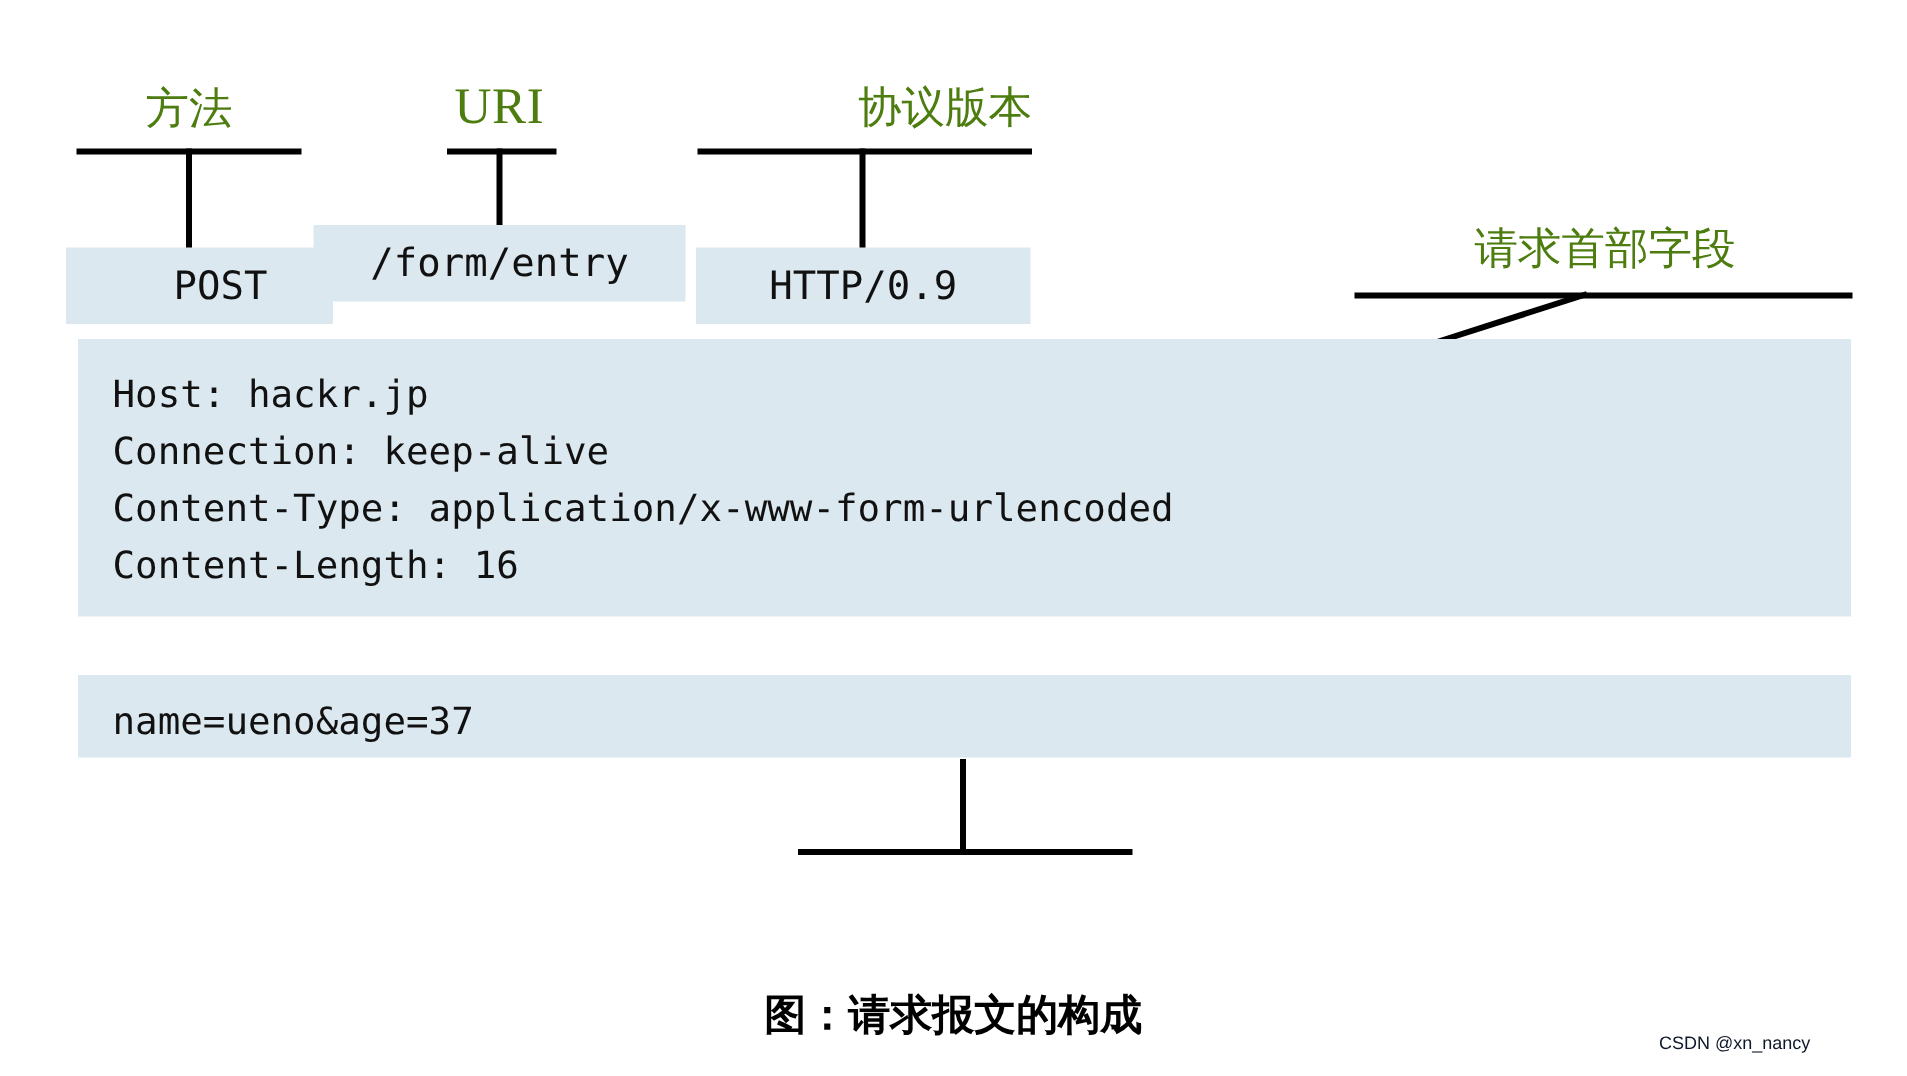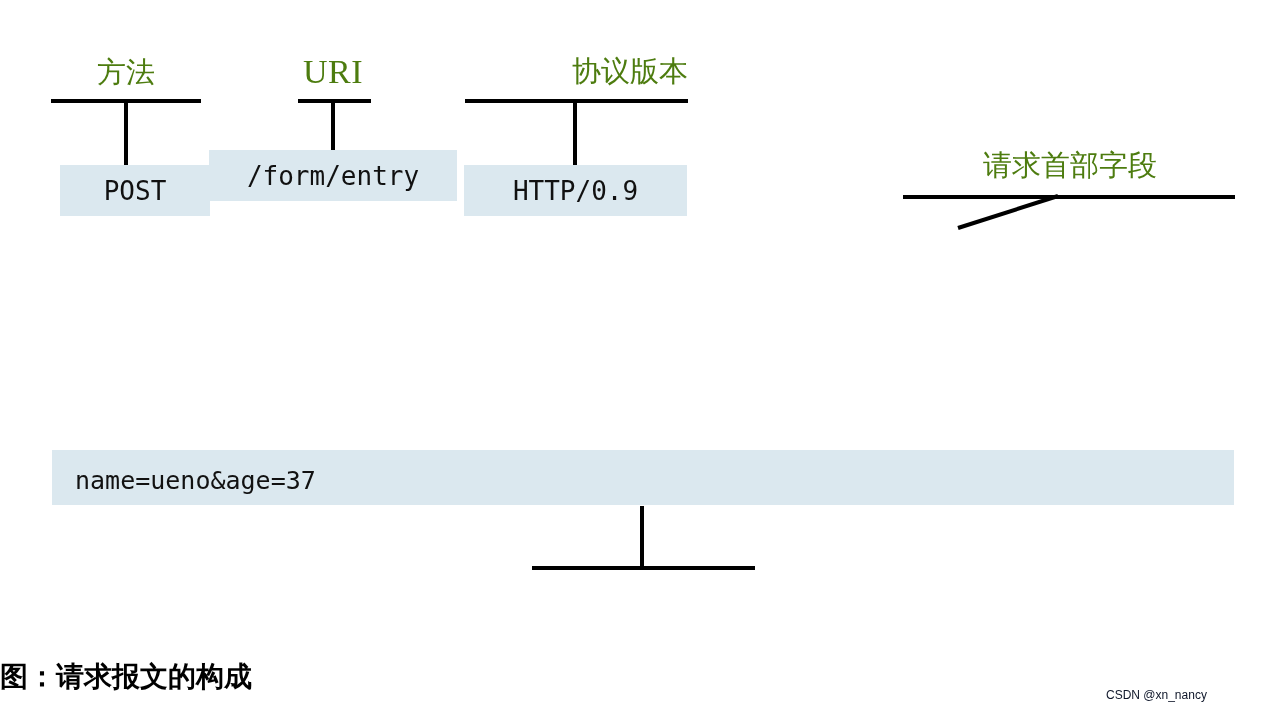--- a/index.html
+++ b/index.html
@@ -82,21 +82,21 @@
     padding: 12px 0 0 23px;
     box-sizing: border-box;
   }
 
   
   #figure-caption {
     font-family: Liberation Serif, serif;
     font-weight: bold;
     font-size: 28px;
     color: #000000;
-    text-align: left;
+    text-align: center;
     width: 100%;
     white-space: nowrap;
   }
 
   
   #watermark {
     font-family: "Liberation Sans", "DejaVu Sans", sans-serif;
     font-size: 12px;
     color: #0f172a;
     white-space: nowrap;
@@ -115,40 +115,46 @@
 
   <div class="abs rule-h" style="left:51px; top:99px; width:150px;"></div>
   <div class="abs rule-v" style="left:124px; top:99px; height:68px;"></div>
 
   <div class="abs rule-h" style="left:298px; top:99px; width:73px;"></div>
   <div class="abs rule-v" style="left:331px; top:99px; height:68px;"></div>
 
   <div class="abs rule-h" style="left:465px; top:99px; width:223px;"></div>
   <div class="abs rule-v" style="left:573px; top:99px; height:68px;"></div>
 
-  <div class="abs start-line-cell" style="left:60px; top:165px; width:150px; height:51px;">
+  <div class="abs start-line-cell" style="left:44px; top:165px; width:150px; height:51px;padding-left:28px;">
     <span class="mono-text">POST</span>
   </div>
 
   <div class="abs start-line-cell" style="left:209px; top:150px; width:248px; height:51px;">
     <span class="mono-text">/form/entry</span>
   </div>
 
   <div class="abs start-line-cell" style="left:464px; top:165px; width:223px; height:51px;">
     <span class="mono-text">HTTP/0.9</span>
   </div>
 
   <div class="abs callout-label" style="left:905px; top:148px; width:330px;">请求首部字段</div>
 
   <div class="abs rule-h" style="left:903px; top:195px; width:332px;"></div>
 
   <svg class="abs leader-diagonal" style="left:950px; top:190px;" width="120" height="45">
     <line x1="108" y1="6" x2="8" y2="38" stroke="#000000" stroke-width="4"></line>
   </svg>
 
+  <div class="abs msg-block" id="header-fields-block" style="left:52px; top:226px; width:1182px; height:185px;">
+    <div class="mono-text">Host: hackr.jp</div>
+    <div class="mono-text">Connection: keep-alive</div>
+    <div class="mono-text">Content-Type: application/x-www-form-urlencoded</div>
+    <div class="mono-text">Content-Length: 16</div>
+  </div>
 
   <div class="abs msg-block" id="entity-body-block" style="left:52px; top:450px; width:1182px; height:55px;">
     <div class="mono-text">name=ueno&amp;age=37</div>
   </div>
 
   <div class="abs rule-v" style="left:640px; top:506px; height:62px;"></div>
   <div class="abs rule-h" style="left:532px; top:566px; width:223px;"></div>
 
   <div class="abs" style="left:0; top:658px; width:1271px;">
     <div id="figure-caption">图：请求报文的构成</div>

